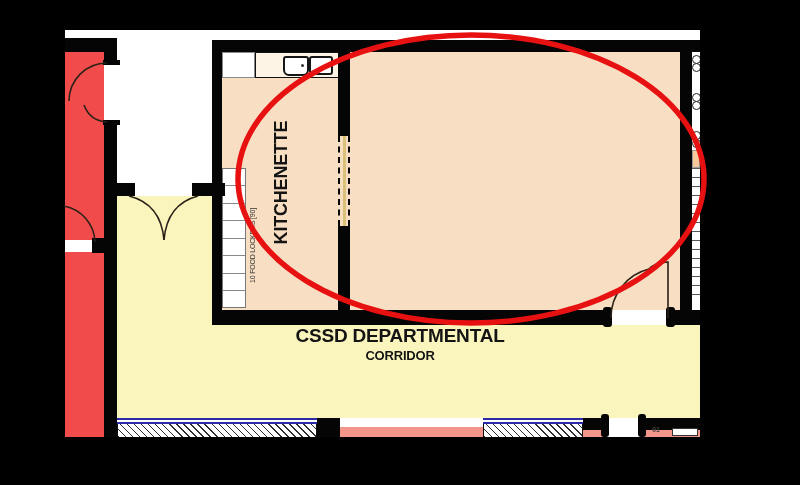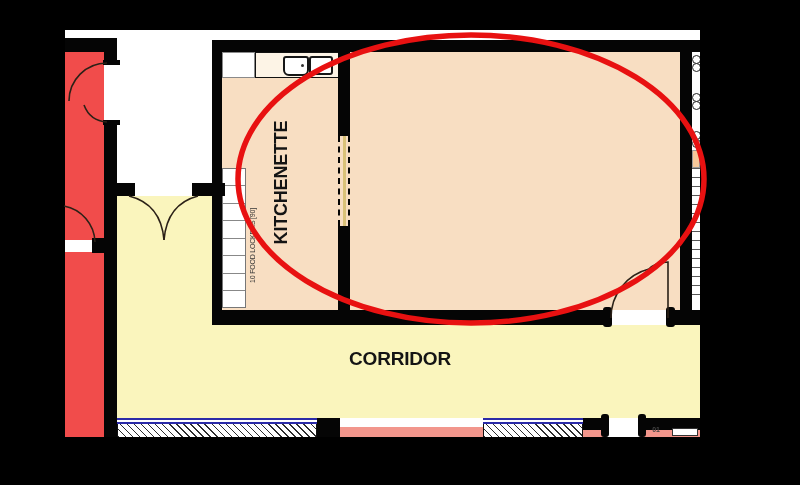--- a/index.html
+++ b/index.html
@@ -97,21 +97,22 @@
   <div class="wall" style="left:583px;top:418px;width:24px;height:12px;"></div>
   <div class="wall" style="left:646px;top:418px;width:54px;height:12px;"></div>
   <div class="fill" style="left:583px;top:430px;width:117px;height:7px;background:#f2968c;"></div>
   <div class="fill" style="left:607px;top:418px;width:33px;height:19px;background:#fff;"></div>
   <div class="jamb" style="left:601px;top:414px;width:8px;height:23px;"></div>
   <div class="jamb" style="left:638px;top:414px;width:8px;height:23px;"></div>
   <div class="fill" style="left:672px;top:428px;width:26px;height:8px;background:#fff;border:1px solid #333;box-sizing:border-box;"></div>
 
   <div class="label vlabel" style="left:181px;top:172px;width:200px;font-size:18px;">KITCHENETTE</div>
   <div class="label vlabel" style="left:192px;top:242px;width:120px;font-size:7px;font-weight:normal;color:#333;">10 FOOD LOCKERS [90]</div>
-  <div class="label" style="left:280px;top:348px;width:240px;font-size:19px;">CORRIDOR</div>
+  <div class="label" style="left:280px;top:325px;width:240px;font-size:19px;">CSSD DEPARTMENTAL</div>
+  <div class="label" style="left:280px;top:348px;width:240px;font-size:13px;">CORRIDOR</div>
   <div class="label" style="left:648px;top:426px;width:16px;font-size:7px;color:#444;">01</div>
 
   <svg class="abs" style="left:0;top:0;" width="800" height="485" viewBox="0 0 800 485">
     <g fill="none" stroke="#2b2117" stroke-width="1.6">
       <path d="M 69 101 A 38 38 0 0 1 107 63"></path>
       <path d="M 107 122 Q 90 121 84 105"></path>
       <path d="M 64 206 A 38 38 0 0 1 95 242"></path>
       <path d="M 129 196 Q 161 204 164 240"></path>
       <path d="M 198 196 Q 167 204 164 240"></path>
       <path d="M 611 318 A 50 50 0 0 1 649 269"></path>

